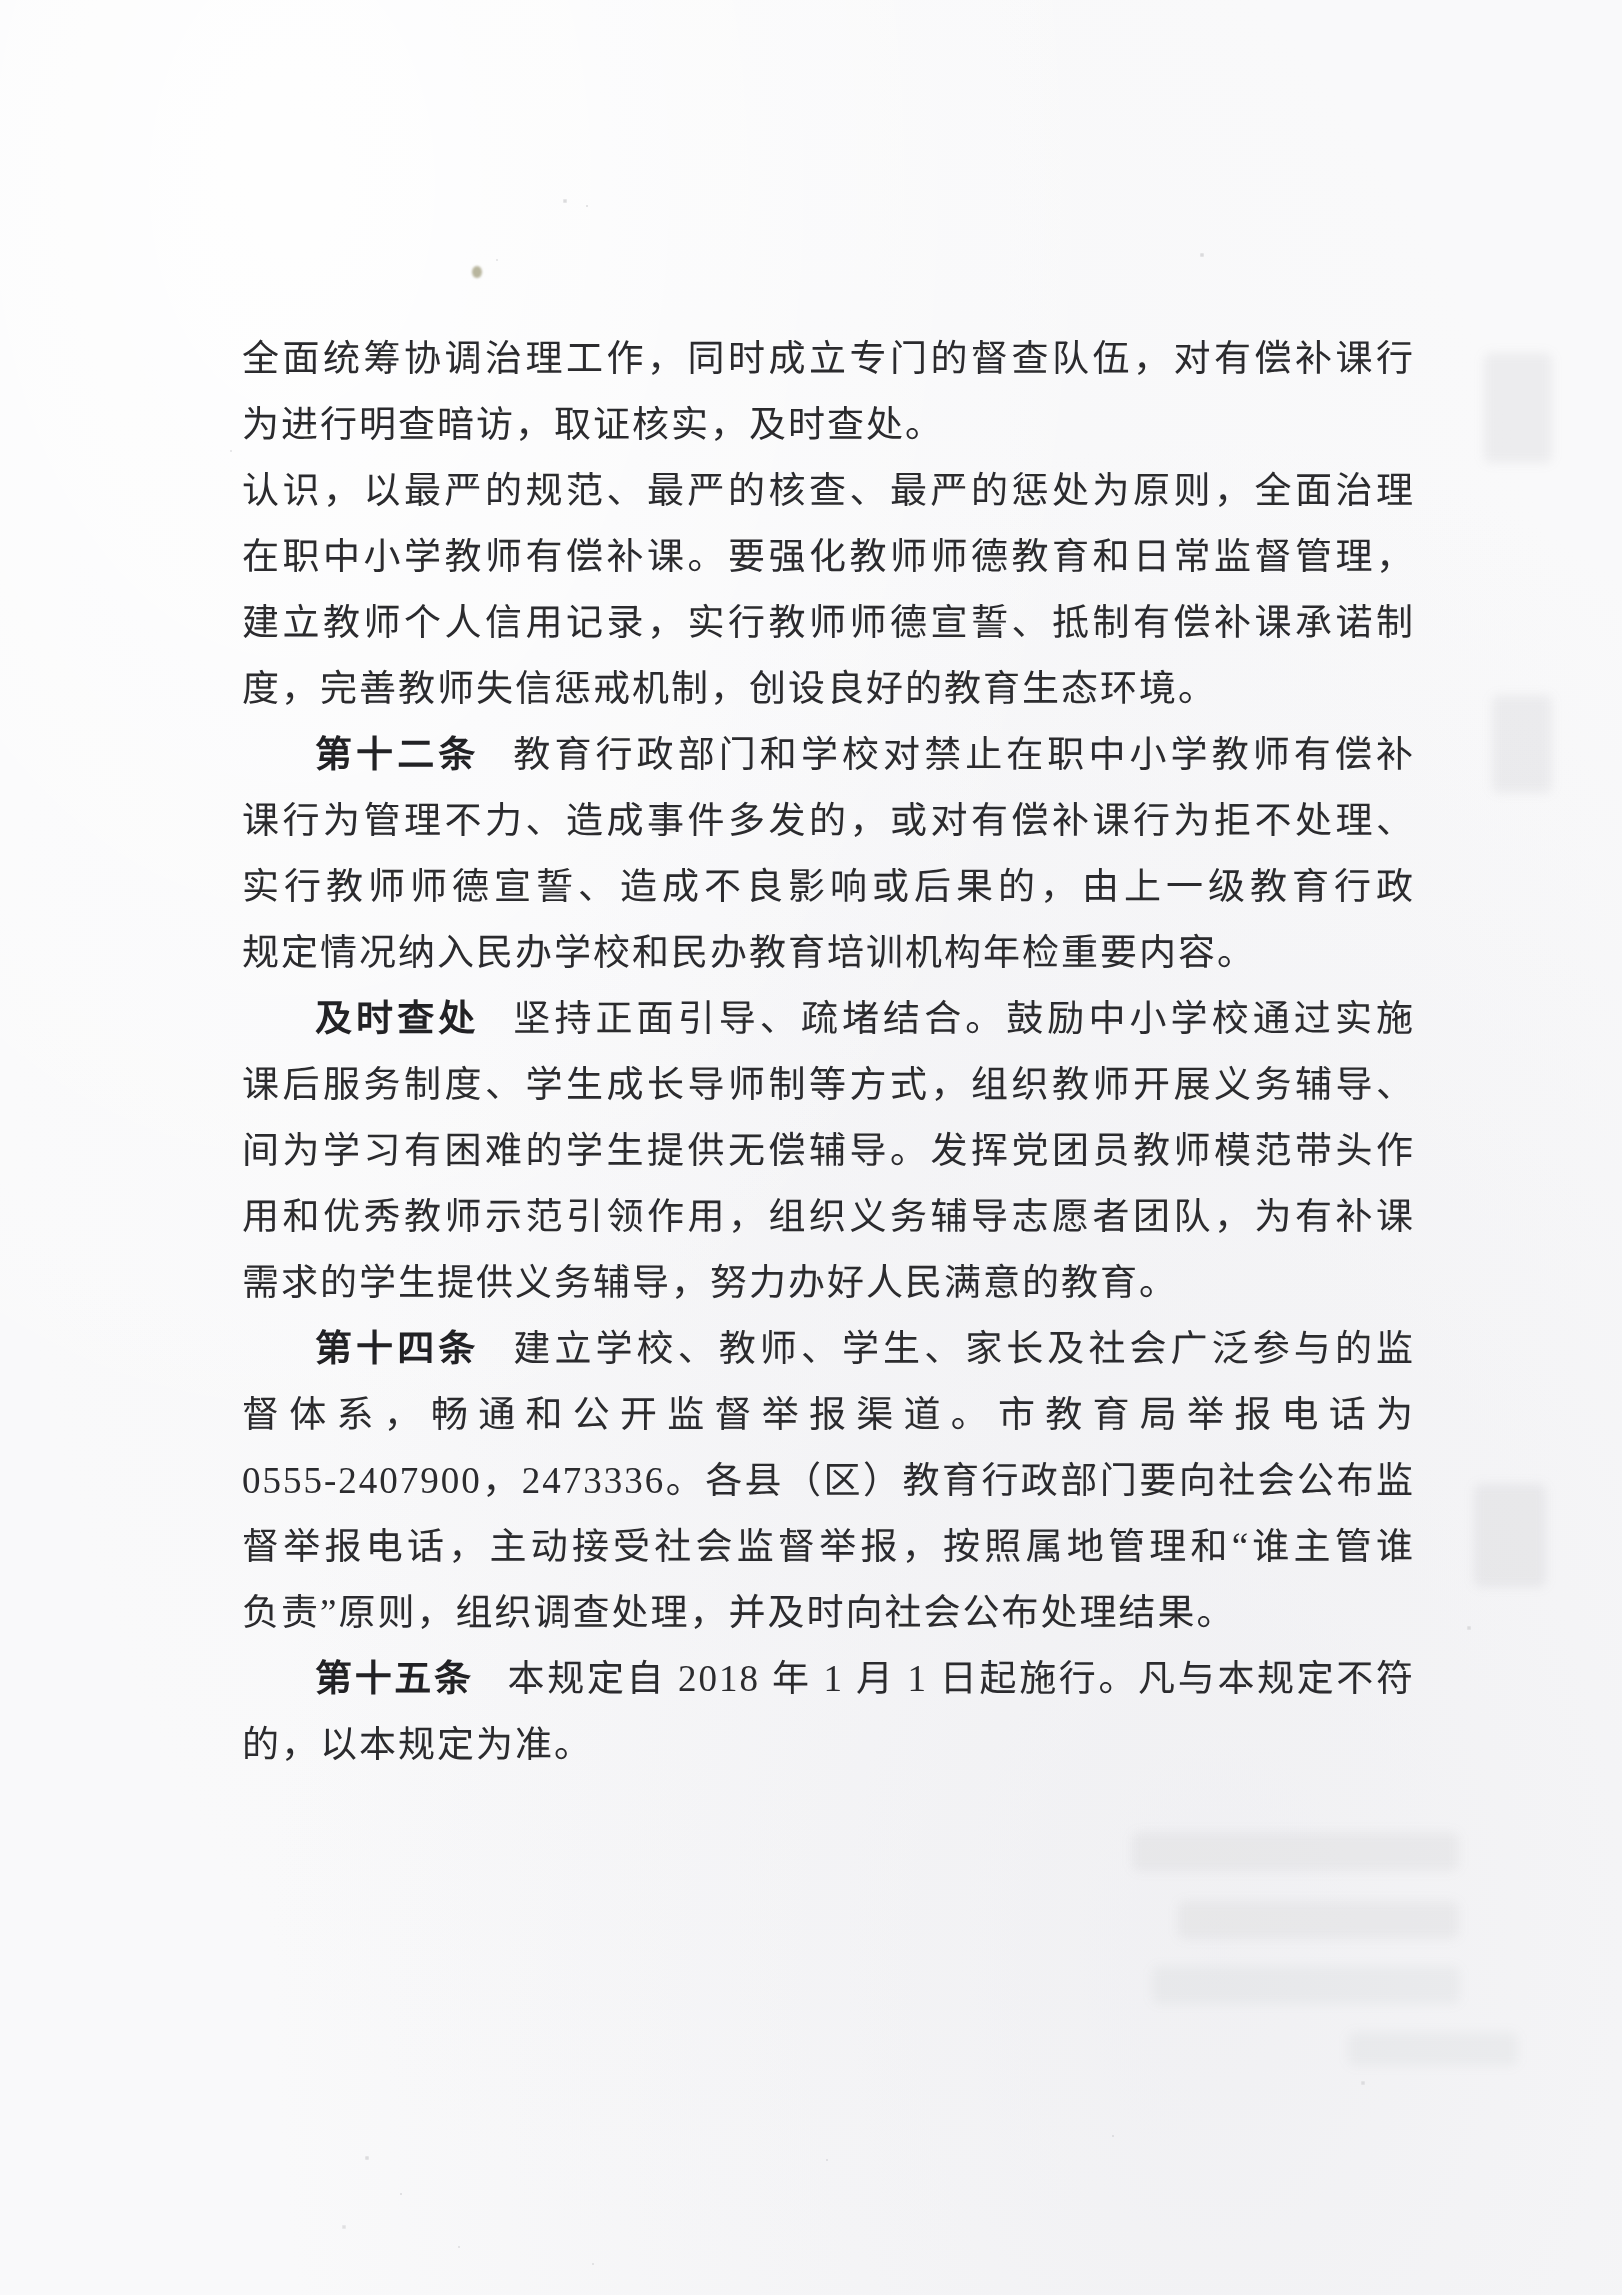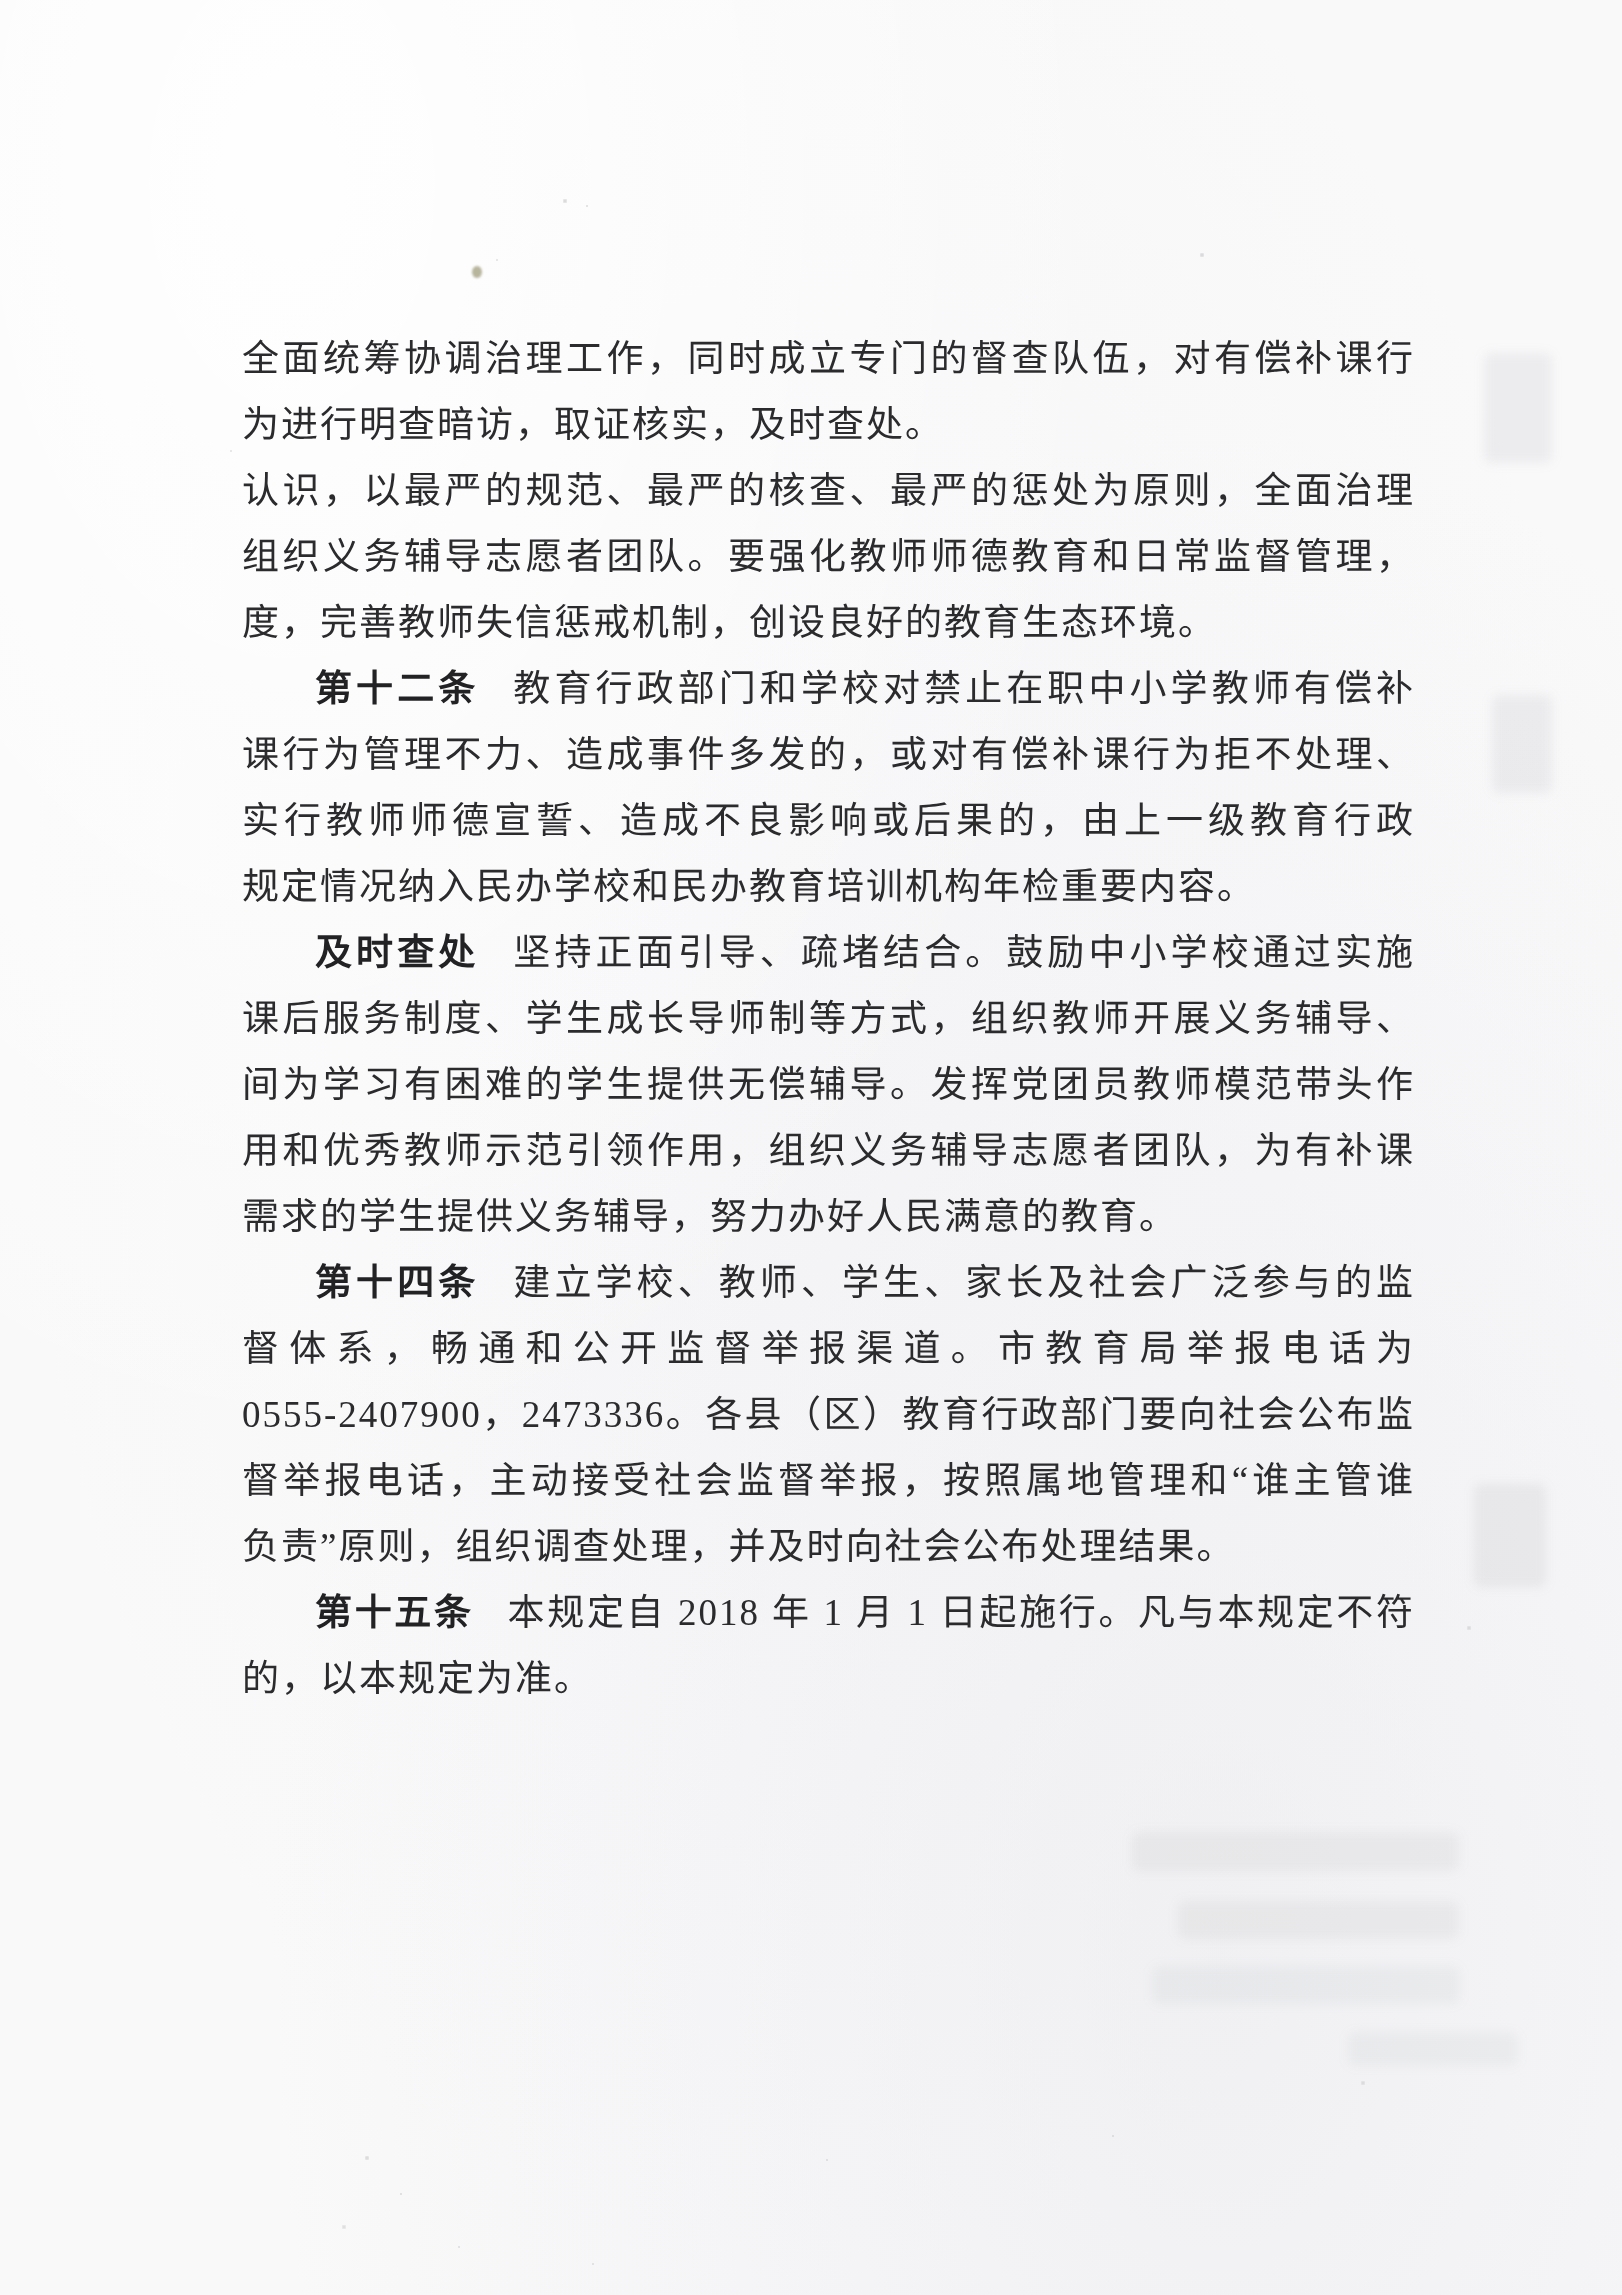--- a/index.html
+++ b/index.html
@@ -115,23 +115,26 @@
     <div class="line last">
       <span class="body-text">为进行明查暗访，取证核实，及时查处。</span>
     </div>
 
 
     <div class="line">
       <span class="body-text">认识，以最严的规范、最严的核查、最严的惩处为原则，全面治理</span>
     </div>
 
     <div class="line">
-      <span class="body-text">组织义务辅导志愿者团队。要强化教师师德教育和日常监督管理，</span>
-    </div>
-
+      <span class="body-text">在职中小学教师有偿补课。要强化教师师德教育和日常监督管理，</span>
+    </div>
+
+    <div class="line">
+      <span class="body-text">建立教师个人信用记录，实行教师师德宣誓、抵制有偿补课承诺制</span>
+    </div>
 
     <div class="line last">
       <span class="body-text">度，完善教师失信惩戒机制，创设良好的教育生态环境。</span>
     </div>
 
     <div class="line indent">
       <span class="head">第十二条</span><span class="body-text">教育行政部门和学校对禁止在职中小学教师有偿补</span>
     </div>
 
     <div class="line">

